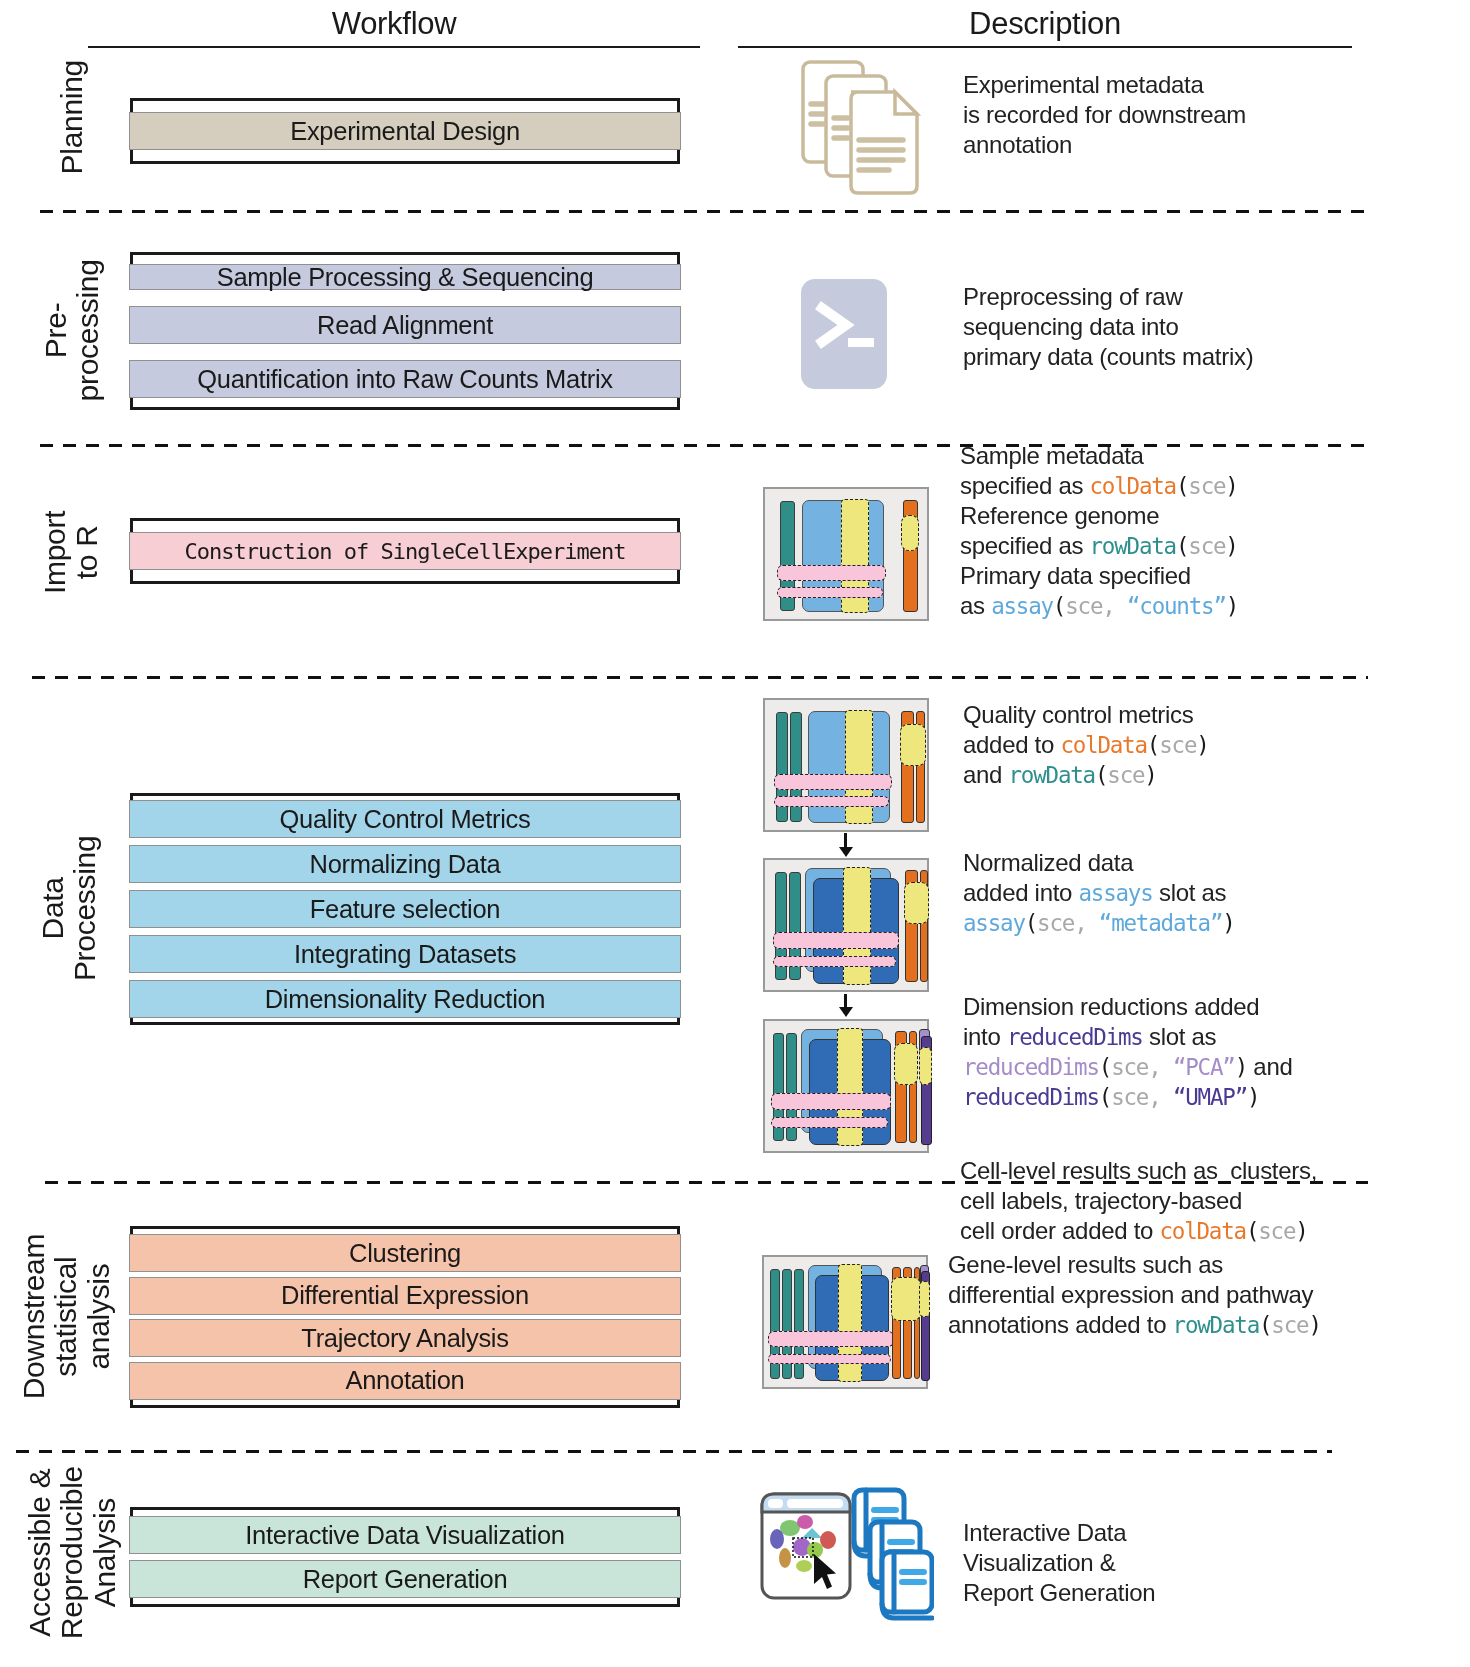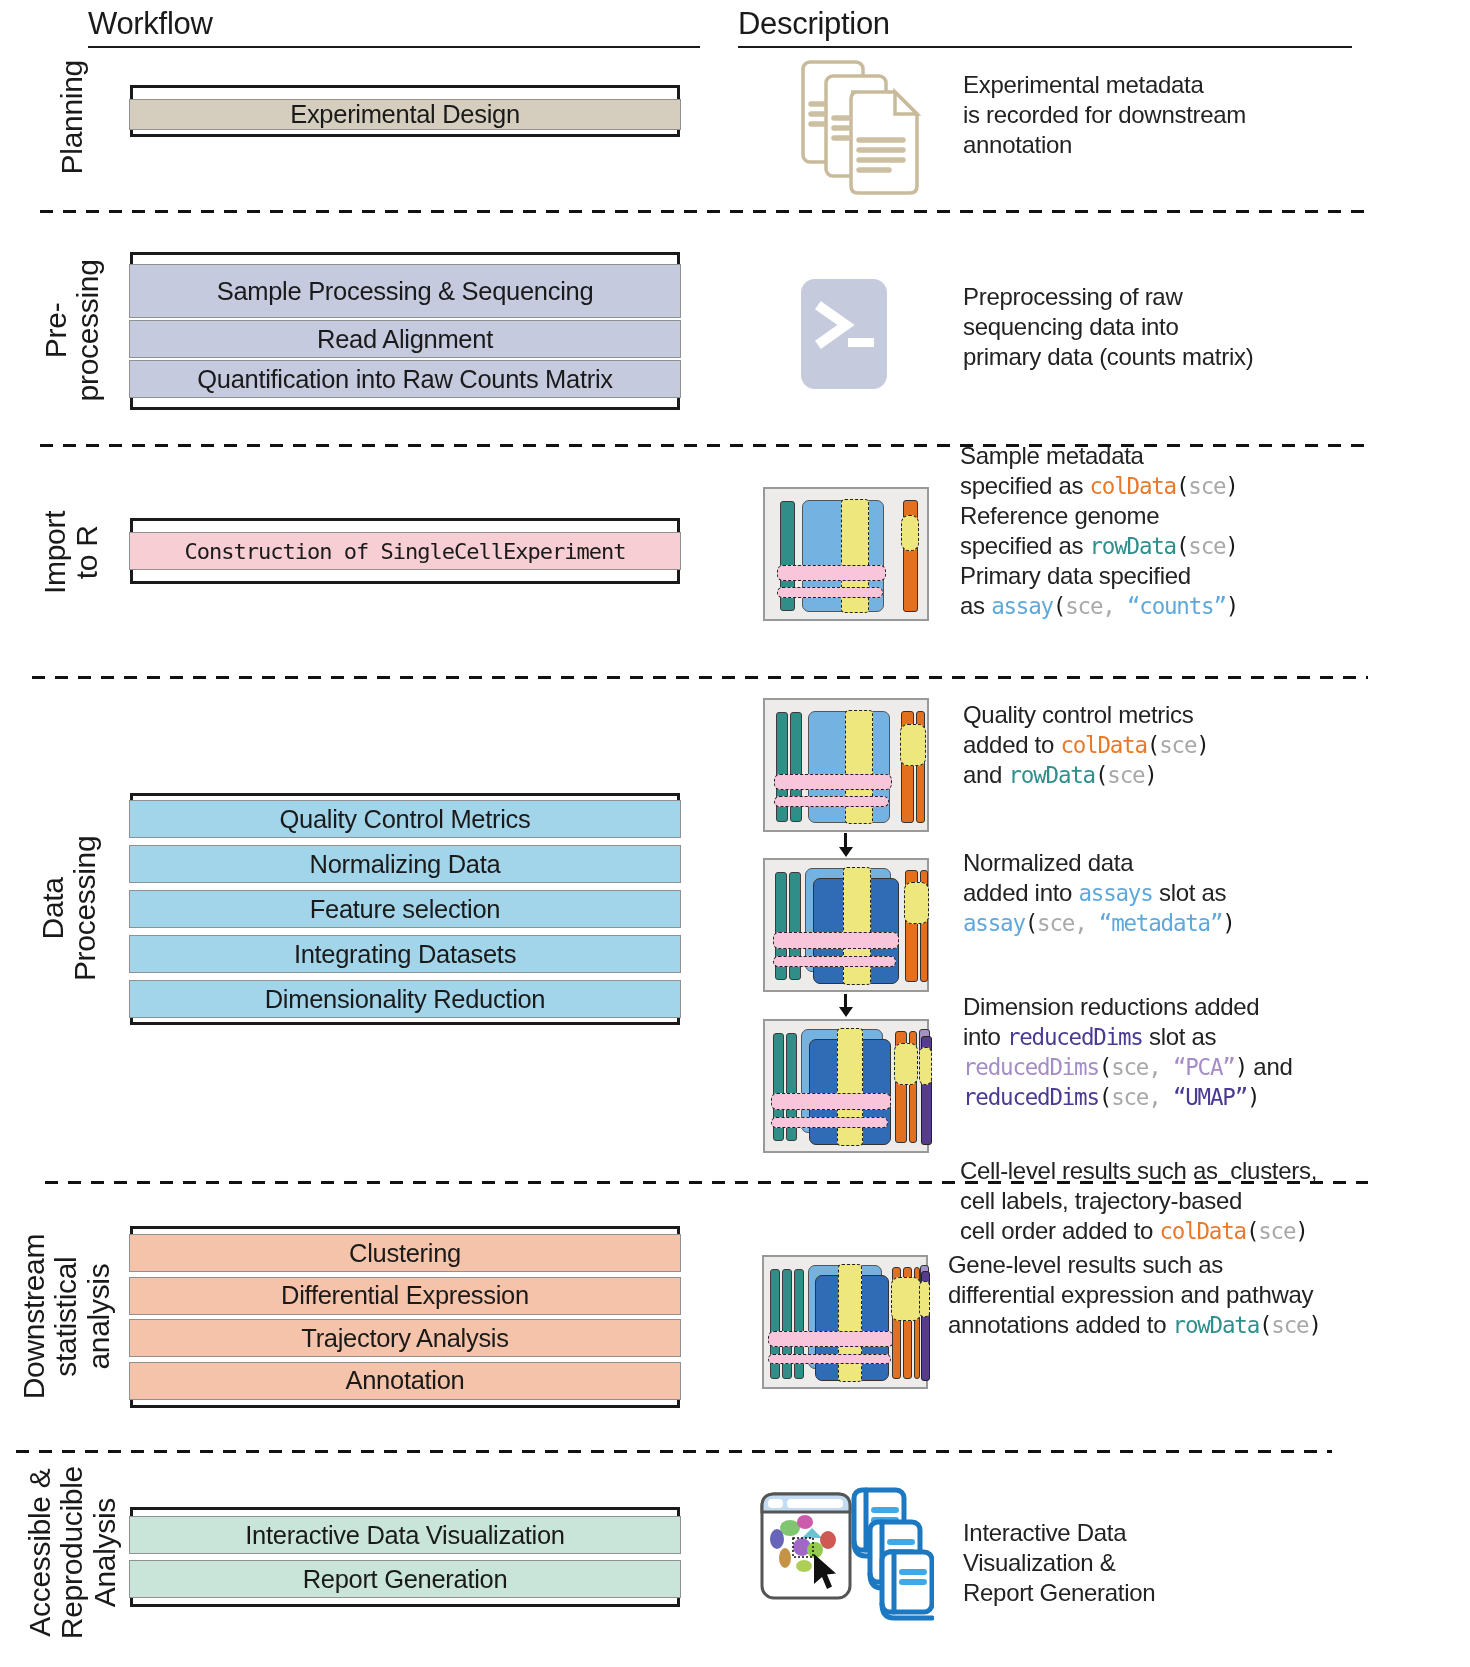--- a/index.html
+++ b/index.html
@@ -1,18 +1,18 @@
 <!DOCTYPE html>
 <html><head>
 <meta charset="utf-8">
 <style>
   html,body{margin:0;padding:0;background:#fff;}
   #fig{position:relative;width:1470px;height:1667px;background:#fff;overflow:hidden;
        font-family:"Liberation Sans",sans-serif;color:#1a1a1a;letter-spacing:-0.3px;}
-  .colhead{position:absolute;font-size:31px;color:#1a1a1a;}
+  .colhead{position:absolute;font-size:31px;text-align:center;color:#1a1a1a;}
   .colrule{position:absolute;height:0;border-top:2.5px solid #1a1a1a;}
   .dashline{position:absolute;height:3.2px;background:repeating-linear-gradient(90deg,#111 0 13px,transparent 13px 23px);}
   .vwrap{position:absolute;display:flex;align-items:center;justify-content:center;pointer-events:none;}
   .vlabel{transform:rotate(-90deg);white-space:pre-line;text-align:center;font-size:30px;line-height:1.08;color:#1a1a1a;}
   .frame{position:absolute;box-sizing:border-box;border:3px solid #1a1a1a;background:#fff;}
   .boxes{position:absolute;left:-4px;right:-4px;background:#fff;display:flex;flex-direction:column;justify-content:space-between;}
   .wbox{box-sizing:border-box;border:1.2px solid #909090;display:flex;align-items:center;justify-content:center;
         font-size:25.5px;color:#1a1a1a;}
   .mono-label{font-family:"DejaVu Sans Mono",monospace;font-size:22px;letter-spacing:-1px;}
   .desc{position:absolute;font-size:24px;line-height:30px;color:#222;}
@@ -75,29 +75,29 @@
     <div class="vlabel">Downstream
 statistical
 analysis</div>
   </div>
   <div class="vwrap" style="left:8px;top:1403px;width:130px;height:300px;">
     <div class="vlabel">Accessible &amp;
 Reproducible
 Analysis</div>
   </div>
 
-  <div class="frame" style="left:130px;top:85px;width:550px;height:52px;">
+  <div class="frame" style="left:130px;top:98px;width:550px;height:66px;">
     <div class="boxes" style="top:11px;bottom:11px;">
       <div class="wbox" style="height:38px;background:#D5CEBF;">Experimental Design</div>
     </div>
   </div>
 
   <div class="frame" style="left:130px;top:252px;width:550px;height:158px;">
     <div class="boxes" style="top:9px;bottom:9px;">
-      <div class="wbox" style="height:54px;background:#C6CADE;">Sample Processing &amp; Sequencing</div>
+      <div class="wbox" style="height:26px;background:#C6CADE;">Sample Processing &amp; Sequencing</div>
       <div class="wbox" style="height:38px;background:#C6CADE;">Read Alignment</div>
       <div class="wbox" style="height:38px;background:#C6CADE;">Quantification into Raw Counts Matrix</div>
     </div>
   </div>
 
   <div class="frame" style="left:130px;top:518px;width:550px;height:66px;">
     <div class="boxes" style="top:11px;bottom:11px;">
       <div class="wbox mono-label" style="height:38px;background:#F6CED3;">Construction of SingleCellExperiment</div>
     </div>
   </div>

